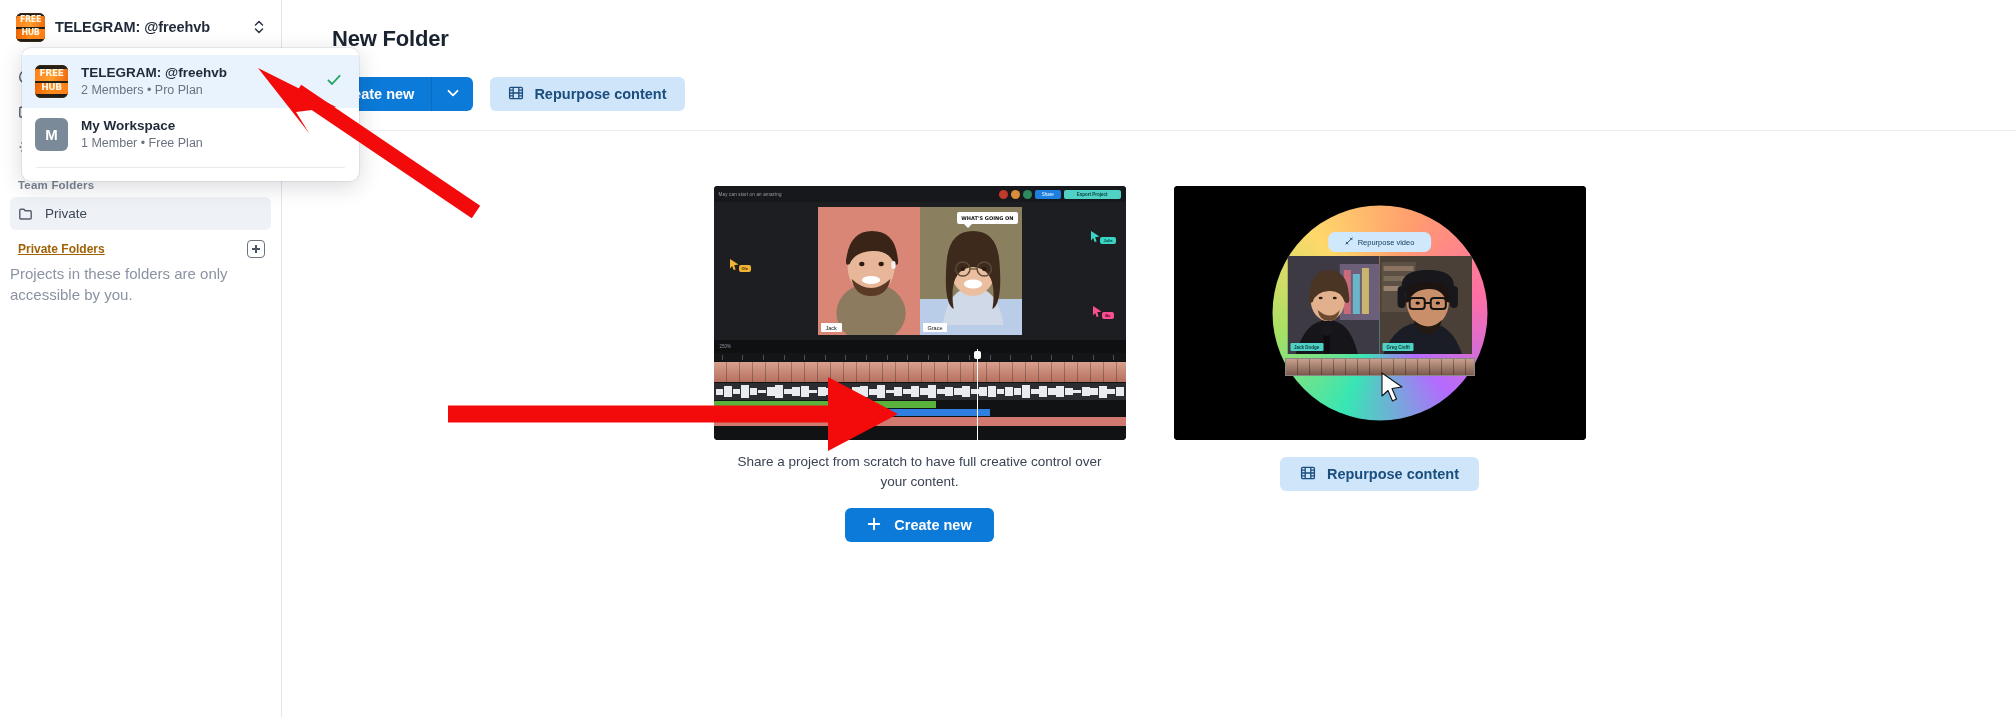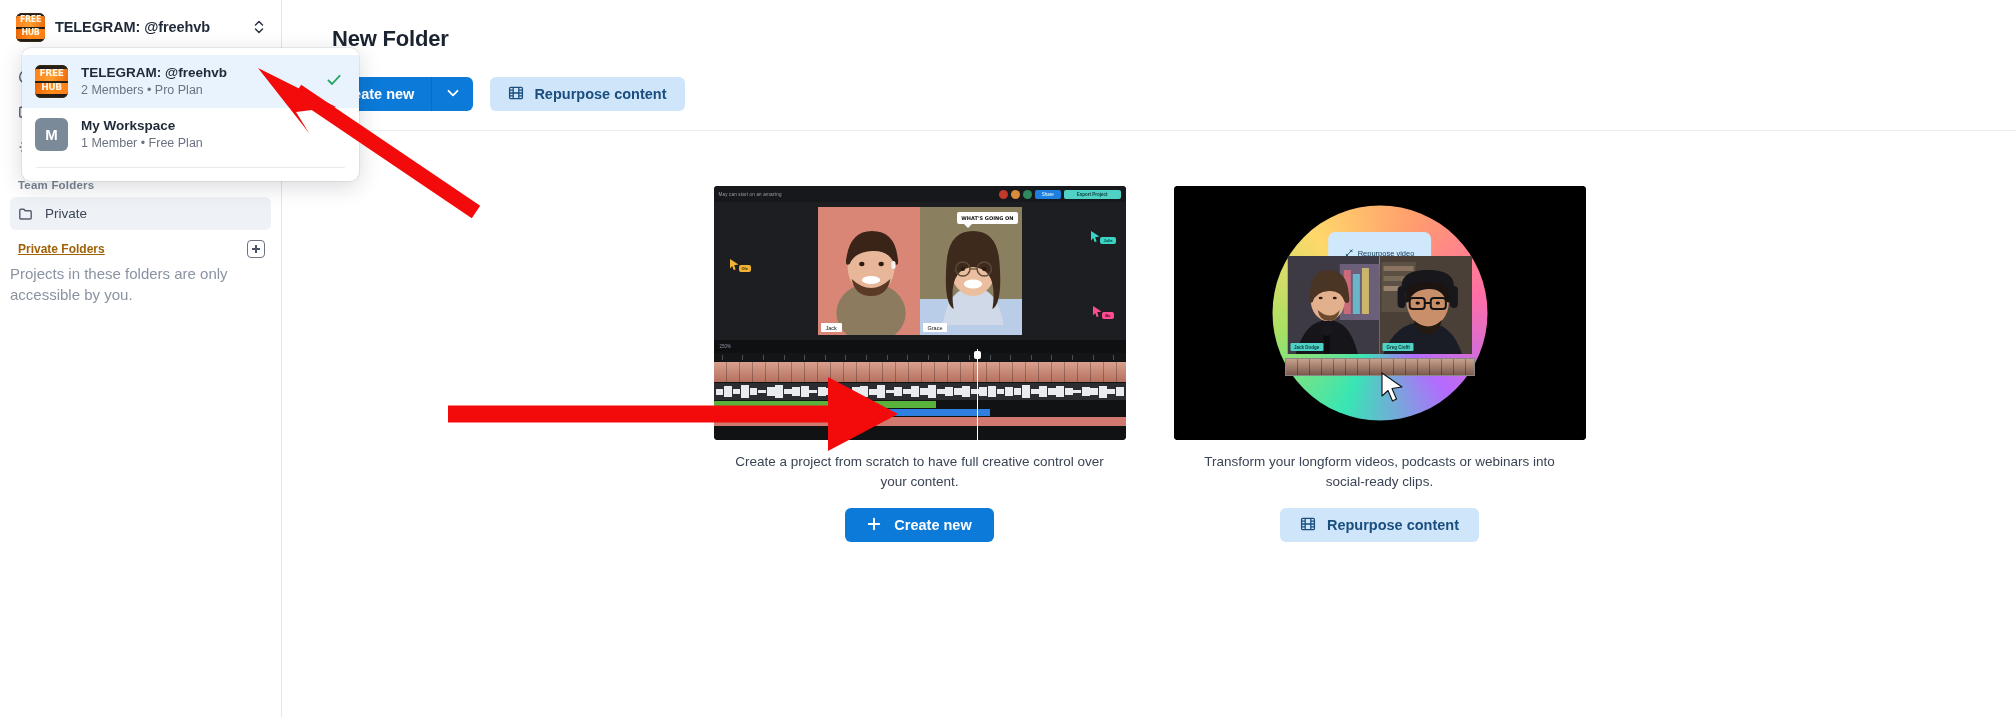--- a/index.html
+++ b/index.html
@@ -309,21 +309,21 @@
   .rp { position:absolute; inset:0; background:#000; }
   .rp-blob {
     position:absolute; left:50%; top:50%; transform:translate(-50%,-50%);
     width:215px; height:215px; border-radius:50%;
     background: conic-gradient(from 200deg, #37e6b4, #a8e063, #ffd86b, #ff9d6e, #ff6fa5, #b36bff, #37e6b4);
     filter: blur(.4px);
   }
   .rp-pill {
     position:absolute; left:50%; transform:translateX(-50%); top:46px;
     background:#cfe8fb; color:#14405f; font-size:7.5px;
-    padding:17px 17px; border-radius:7px; display:flex; align-items:flex-start; gap:5px;
+    padding:5px 17px; border-radius:7px; display:flex; align-items:center; gap:5px;
     white-space:nowrap;
   }
   .rp-vid {
     position:absolute; left:50%; transform:translateX(-50%); top:70px;
     width:185px; height:98px; display:flex; overflow:hidden;
   }
   .rp-pane { width:50%; height:100%; position:relative; overflow:hidden; }
   .rp-name {
     position:absolute; left:3px; bottom:3px; background:#4fd1c5; color:#0b3b38;
     font-size:4.5px; padding:1.5px 4px; border-radius:1px; font-weight:bold;
@@ -653,21 +653,21 @@
                   <i style="height:36%"></i>
                   <i style="height:56%"></i>
               </div>
             </div>
             <div class="ed-track-g"></div>
             <div class="ed-track-b"></div>
             <div class="ed-track-r"></div>
             <div class="playhead"></div>
           </div>
         </div>
-        <div class="card-desc">Create a project from scratch to have full creative control over your content.</div>
+        <div class="card-desc">Share a project from scratch to have full creative control over your content.</div>
         <div class="card-btn-row">
           <button class="card-btn-primary">
             <span>
               <svg width="14" height="14" viewBox="0 0 14 14" fill="none" stroke="#fff" stroke-width="2" stroke-linecap="round">
                 <path d="M7 1.8v10.4M1.8 7h10.4"></path>
               </svg>
             </span>
             <span>Create new</span>
           </button>
         </div>
@@ -747,21 +747,20 @@
                 <span></span>
                 <span></span>
             </div>
             <div class="rp-cursor">
               <svg width="26" height="30" viewBox="0 0 26 30">
                 <path d="M2 1 L22 15 L12 16.5 L16.5 27 L12.5 29 L8 18.5 L2 24Z" fill="#ffffff" stroke="#111" stroke-width="1.1" stroke-linejoin="round"></path>
               </svg>
             </div>
           </div>
         </div>
-        <div class="card-desc">Transform your longform videos, podcasts or webinars into social-ready clips.</div>
         <div class="card-btn-row">
           <button class="card-btn-soft">
             <span>
               <svg width="16" height="16" viewBox="0 0 16 16" fill="none" stroke="#1a4e7e" stroke-width="1.3">
                 <rect x="1.6" y="2.4" width="12.8" height="11.2" rx="1.2"></rect>
                 <path d="M5.2 2.4v11.2M10.8 2.4v11.2M1.6 8h12.8M1.6 5.2h3.6M1.6 10.8h3.6M10.8 5.2h3.6M10.8 10.8h3.6"></path>
               </svg>
             </span>
             <span>Repurpose content</span>
           </button>

